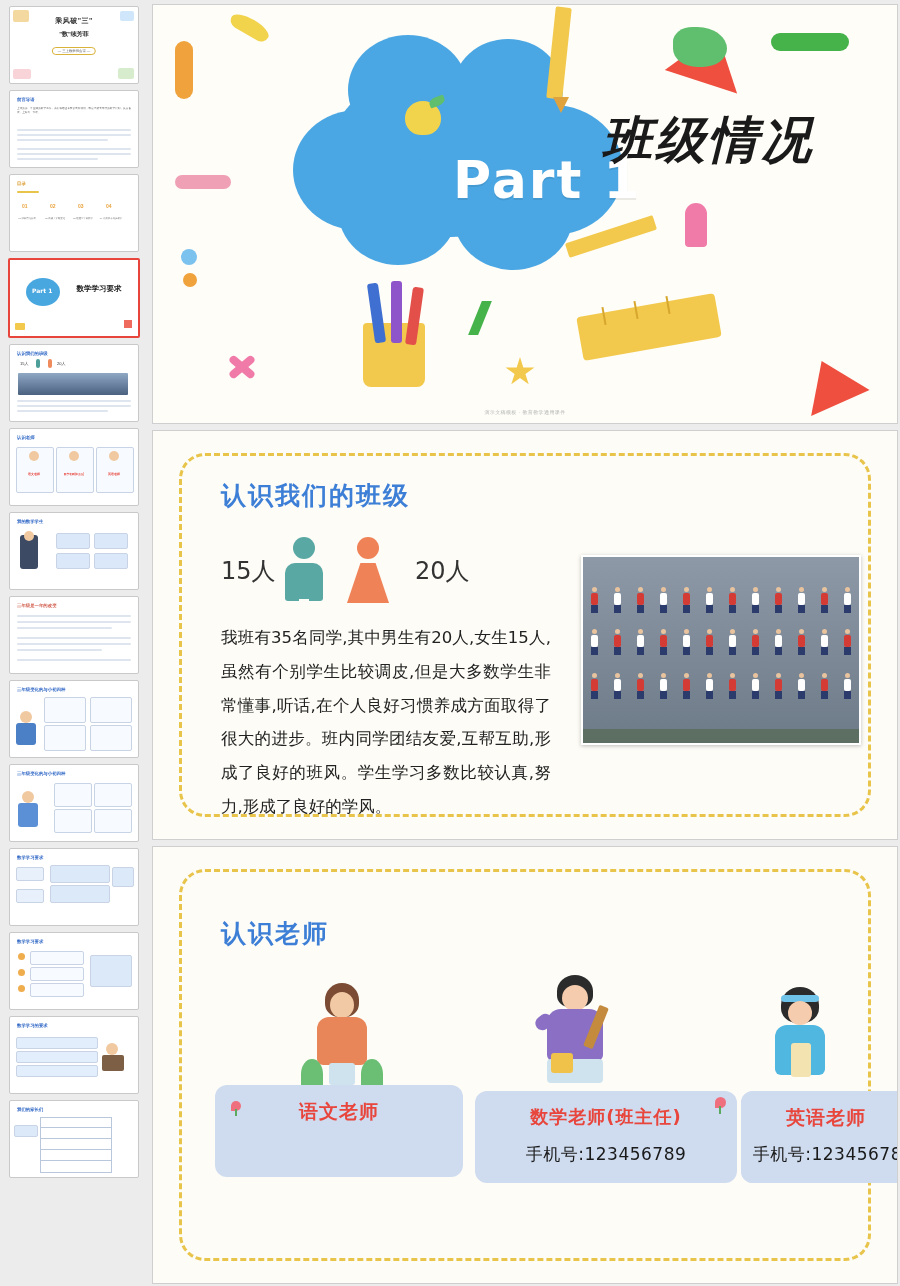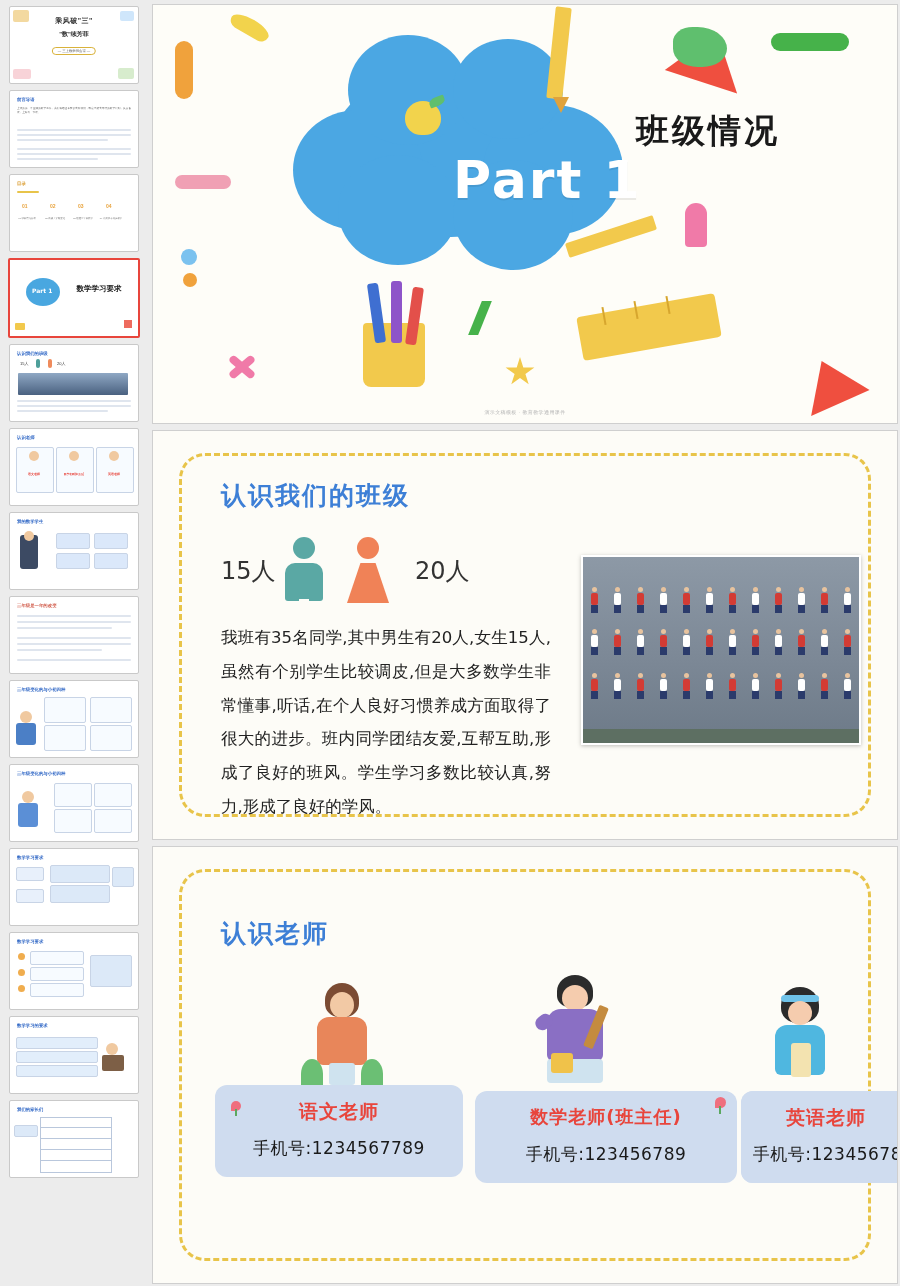--- a/index.html
+++ b/index.html
@@ -69,22 +69,22 @@
     position:absolute;background:#4ba7e3;border-radius:50%;
   }
   .part1{
     position:absolute;left:300px;top:145px;
     font-size:52px;font-weight:bold;color:#ffffff;
     font-family:"DejaVu Sans",sans-serif;letter-spacing:2px;
     text-shadow:0 2px 0 rgba(0,0,0,.08);
   }
   .bigtitle{
     position:absolute;right:24px;top:108px;width:330px;text-align:center;
-    font-size:33px;line-height:1.08;font-weight:bold;color:#1a1a1a;
-    font-family:"DejaVu Sans",sans-serif;letter-spacing:3px;
+    font-size:50px;line-height:1.08;font-weight:bold;color:#1a1a1a;
+    font-family:"DejaVu Sans",sans-serif;letter-spacing:3px;font-style:italic;
   }
   .s1caption{
     position:absolute;left:0;right:0;bottom:8px;text-align:center;
     font-size:5px;color:#b5b5b5;letter-spacing:.4px;
   }
   .doodle{position:absolute;}
 
   
   .dframe{
     position:absolute;border:3px dashed #e8c44a;border-radius:26px;
@@ -587,21 +587,20 @@
         <div style="position:absolute;left:30px;top:80px;width:26px;height:22px;background:#cfe3ef;border-radius:3px;"></div>
         <div style="position:absolute;left:2px;top:76px;width:22px;height:30px;background:#6bbf74;border-radius:50% 50% 0 0;"></div>
         <div style="position:absolute;right:2px;top:76px;width:22px;height:30px;background:#6bbf74;border-radius:50% 50% 0 0;"></div>
       </div>
       <div class="tcard" style="left:62px;top:238px;width:248px;height:92px;">
         <div class="flower" style="left:14px;top:16px;">
           <div style="position:absolute;left:2px;top:0;width:10px;height:10px;background:#ef6f7e;border-radius:50% 50% 50% 0;"></div>
           <div style="position:absolute;left:6px;top:8px;width:2px;height:7px;background:#5ba85f;"></div>
         </div>
         <div class="tname" style="top:14px;">语文老师</div>
-        <div class="tphone" style="top:52px;">手机号:1234567789</div>
       </div>
 
       <div class="teacher-art" style="left:376px;top:128px;width:92px;height:120px;">
         <div style="position:absolute;left:28px;top:0;width:36px;height:32px;background:#2b2b2b;border-radius:50% 50% 35% 35%;"></div>
         <div style="position:absolute;left:33px;top:10px;width:26px;height:26px;background:#f5ccae;border-radius:50%;"></div>
         <div style="position:absolute;left:18px;top:34px;width:56px;height:52px;background:#8a6fc4;border-radius:14px 14px 6px 6px;"></div>
         <div style="position:absolute;left:6px;top:40px;width:18px;height:14px;background:#8a6fc4;border-radius:8px;transform:rotate(-35deg);"></div>
         <div style="position:absolute;left:62px;top:30px;width:10px;height:44px;background:#c48b3f;transform:rotate(22deg);border-radius:2px;"></div>
         <div style="position:absolute;left:18px;top:84px;width:56px;height:24px;background:#cfe3ef;border-radius:4px;"></div>
         <div style="position:absolute;left:22px;top:78px;width:22px;height:20px;background:#f0c24a;border-radius:3px;"></div>

